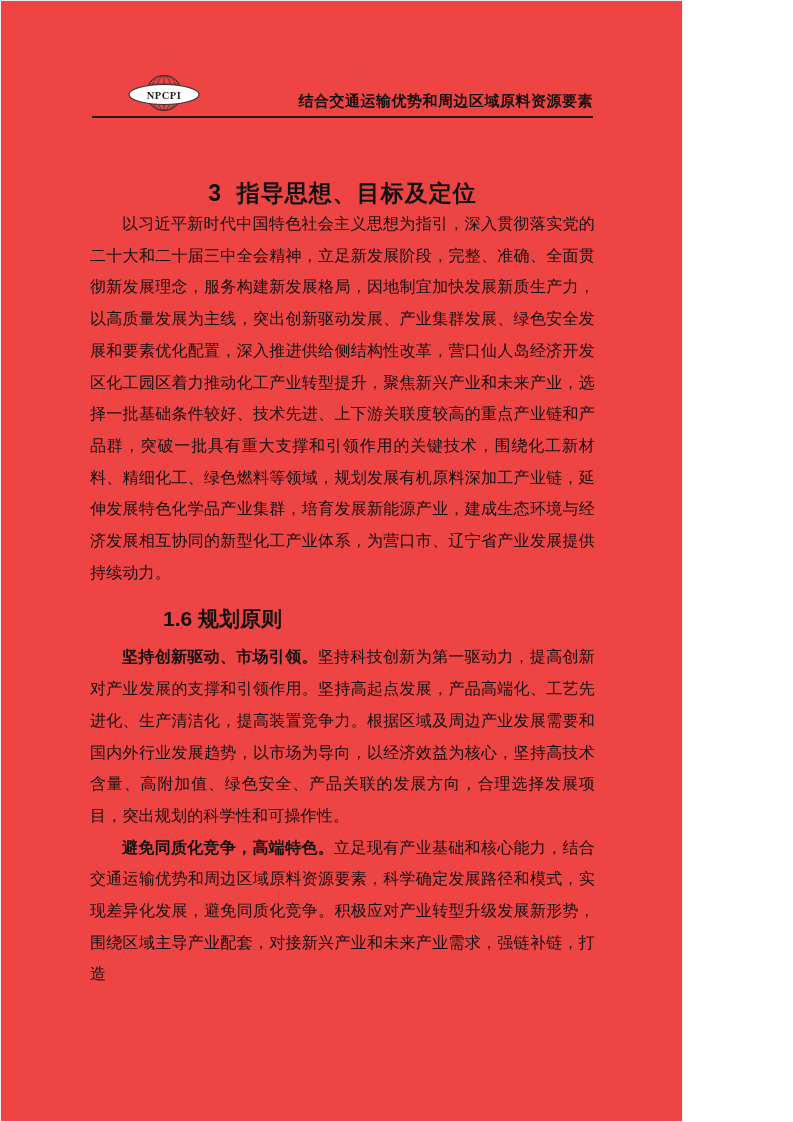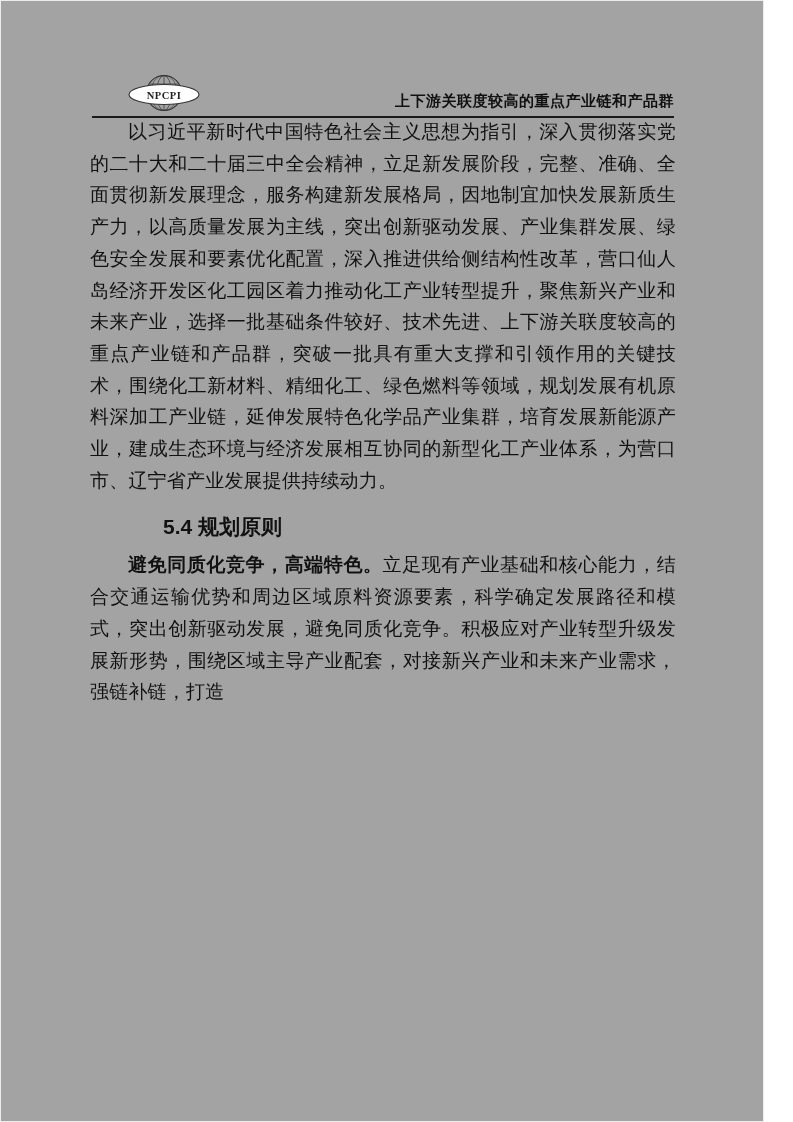--- a/index.html
+++ b/index.html
@@ -1,20 +1,20 @@
 <!DOCTYPE html>
 <html><head>
 <meta charset="utf-8">
 <style>
   html, body { margin: 0; padding: 0; background: #ffffff; }
   .page {
     position: relative;
-    width: 764px;
+    width: 683px;
     height: 1122px;
-    background: #a3a3a3;
+    background: #ef4444;
     box-shadow: inset 0 0 0 1px #ececec;
     overflow: hidden;
     color: #111;
     font-family: "Liberation Serif", serif;
   }
   .header {
     position: absolute;
     left: 92px;
     right: 90px;
     top: 74px;
@@ -55,21 +55,21 @@
   .section-heading {
     font-family: "Liberation Sans", sans-serif;
     font-weight: bold;
     font-size: 21px;
     line-height: 28px;
     margin: 23px 0 8px 73px;
   }
   .section-heading.second { margin-top: 17px; }
   .para {
     margin: 0;
-    font-size: 19px;
+    font-size: 16px;
     line-height: 31.7px;
     text-align: justify;
     text-justify: inter-character;
     text-indent: 2em;
     letter-spacing: 0.2px;
   }
   .para .lead {
     font-weight: bold;
     font-family: "Liberation Sans", sans-serif;
   }
@@ -93,30 +93,32 @@
     <svg class="logo" width="76" height="40" viewBox="0 0 76 40">
       <circle cx="38" cy="19" r="17.5" fill="none" stroke="#333" stroke-width="1.1"></circle>
       <ellipse cx="38" cy="19" rx="7.5" ry="17.5" fill="none" stroke="#333" stroke-width="0.7"></ellipse>
       <ellipse cx="38" cy="19" rx="13.5" ry="17.5" fill="none" stroke="#333" stroke-width="0.6"></ellipse>
       <line x1="38" y1="1.5" x2="38" y2="36.5" stroke="#333" stroke-width="0.7"></line>
       <line x1="23.5" y1="10" x2="52.5" y2="10" stroke="#333" stroke-width="0.7"></line>
       <line x1="23.5" y1="28" x2="52.5" y2="28" stroke="#333" stroke-width="0.7"></line>
       <ellipse cx="38" cy="20.5" rx="35" ry="10" fill="#ffffff" stroke="#333" stroke-width="1.1"></ellipse>
       <text x="38" y="24.5" text-anchor="middle" font-family="Liberation Serif, serif" font-size="10.5" font-weight="bold" fill="#222" letter-spacing="0.5">NPCPI</text>
     </svg>
-    <div class="header-title">上下游关联度较高的重点产业链和产品群</div>
+    <div class="header-title">结合交通运输优势和周边区域原料资源要素</div>
   </div>
 
   <div class="content">
 
+    <h1 class="chapter-title">3  指导思想、目标及定位</h1>
 
 
     <p class="para"><span>以习近平新时代中国特色社会主义思想为指引，深入贯彻落实党的二十大和二十届三中全会精神，立足新发展阶段，完整、准确、全面贯彻新发展理念，服务构建新发展格局，因地制宜加快发展新质生产力，以高质量发展为主线，突出创新驱动发展、产业集群发展、绿色安全发展和要素优化配置，深入推进供给侧结构性改革，营口仙人岛经济开发区化工园区着力推动化工产业转型提升，聚焦新兴产业和未来产业，选择一批基础条件较好、技术先进、上下游关联度较高的重点产业链和产品群，突破一批具有重大支撑和引领作用的关键技术，围绕化工新材料、精细化工、绿色燃料等领域，规划发展有机原料深加工产业链，延伸发展特色化学品产业集群，培育发展新能源产业，建成生态环境与经济发展相互协同的新型化工产业体系，为营口市、辽宁省产业发展提供持续动力。</span></p>
 
-    <h2 class="section-heading second">5.4 规划原则</h2>
+    <h2 class="section-heading second">1.6 规划原则</h2>
 
+    <p class="para"><b class="lead">坚持创新驱动、市场引领。</b><span>坚持科技创新为第一驱动力，提高创新对产业发展的支撑和引领作用。坚持高起点发展，产品高端化、工艺先进化、生产清洁化，提高装置竞争力。根据区域及周边产业发展需要和国内外行业发展趋势，以市场为导向，以经济效益为核心，坚持高技术含量、高附加值、绿色安全、产品关联的发展方向，合理选择发展项目，突出规划的科学性和可操作性。</span></p>
 
-    <p class="para"><b class="lead">避免同质化竞争，高端特色。</b><span>立足现有产业基础和核心能力，结合交通运输优势和周边区域原料资源要素，科学确定发展路径和模式，突出创新驱动发展，避免同质化竞争。积极应对产业转型升级发展新形势，围绕区域主导产业配套，对接新兴产业和未来产业需求，强链补链，打造</span></p>
+    <p class="para"><b class="lead">避免同质化竞争，高端特色。</b><span>立足现有产业基础和核心能力，结合交通运输优势和周边区域原料资源要素，科学确定发展路径和模式，实现差异化发展，避免同质化竞争。积极应对产业转型升级发展新形势，围绕区域主导产业配套，对接新兴产业和未来产业需求，强链补链，打造</span></p>
 
   </div>
 
 
 </div>
 
 </body></html>

